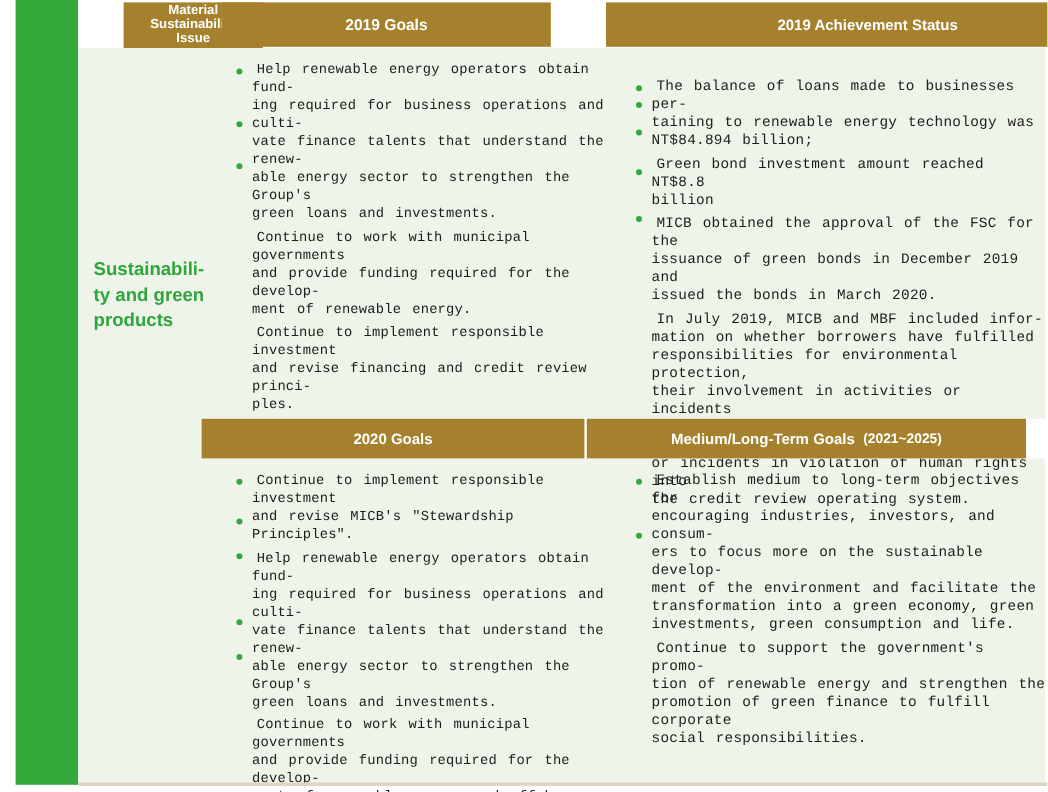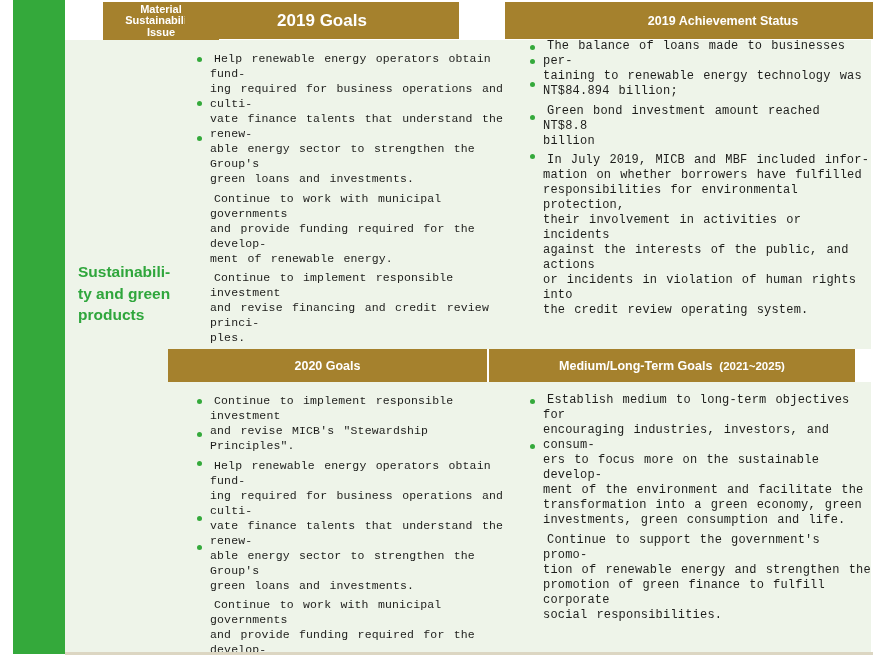--- a/index.html
+++ b/index.html
@@ -11,38 +11,38 @@
     background:var(--accent-green,#34a93b); }
   .body-bg { position:absolute; left:65px; top:40px; width:806px; height:612px;
     background:var(--body-bg,#eef4e9); }
   .bottom-line { position:absolute; left:65px; top:652px; width:808px; height:3px;
     background:var(--bottom-line,#dcd6c2); }
 
   .hcell { position:absolute; background:var(--header-gold,#a5812d); color:#ffffff;
     display:flex; align-items:center; justify-content:center; font-weight:bold; }
   .h-issue { left:67px; top:2px; width:116px; height:38px; font-size:11px;
     line-height:11.5px; text-align:center; white-space:pre-line;margin-left:36px; }
-  .h-g2019 { left:185px; top:2px; width:274px; height:37px; font-size:17px; }
+  .h-g2019 { left:185px; top:2px; width:274px; height:37px; font-size:13px; }
   .h-a2019 { left:505px; top:2px; width:436px; height:37px; font-size:12.5px; }
   .row2-underlay { position:absolute; left:168px; top:349px; width:721px; height:33px;
     background:#ffffff; }
   .h-g2020 { left:0; top:0; width:319px; height:33px; font-size:12.5px; }
   .h-ml { left:321px; top:0; width:366px; height:33px; font-size:12.5px; }
   .h-ml .period { font-size:11.5px; margin-left:7px; }
 
   .row-label { position:absolute; left:78px; top:214px; width:112px;
     font-weight:bold; font-size:15.5px; line-height:21.5px;
-    color:var(--label-green,#2fa63c); white-space:pre-line;margin-top:47px; }
+    color:var(--label-green,#2fa63c); white-space:pre-line; }
 
   .cell { position:absolute; box-sizing:border-box; padding:11px 0 0 14px;font-family:Liberation Mono, monospace; }
   .cell p { margin:0 0 4.6px 0; white-space:pre-line; text-indent:4px; }
   .cell-left  { font-size:11.5px; line-height:15px; letter-spacing:0.15px; word-spacing:2.2px; }
   .cell-right { font-size:12px;   line-height:15px; letter-spacing:0.2px;  word-spacing:1.6px; }
   .c-g2019 { left:196px; top:40px;  width:308px; }
-  .c-a2019 { left:529px; top:28px;  width:342px; }
+  .c-a2019 { left:529px; top:54px;  width:342px; }
   .c-g2020 { left:196px; top:382px; width:308px; }
   .c-ml    { left:529px; top:382px; width:342px; }
 
   .dot { position:absolute; left:1px; width:5px; height:5px; border-radius:50%;
     background:var(--accent-green,#34a93b); }
 </style>
 </head>
 <body>
 
 <div class="page">
@@ -87,20 +87,23 @@
     <span class="dot" style="top:17px"></span>
     <span class="dot" style="top:31px"></span>
     <span class="dot" style="top:54px"></span>
     <span class="dot" style="top:87px"></span>
     <span class="dot" style="top:126px"></span>
     <p>The balance of loans made to businesses per-
 taining to renewable energy technology was
 NT$84.894 billion;</p>
     <p>Green bond investment amount reached NT$8.8
 billion</p>
+    <p>MICB obtained the approval of the FSC for the
+issuance of green bonds in December 2019 and
+issued the bonds in March 2020.</p>
     <p>In July 2019, MICB and MBF included infor-
 mation on whether borrowers have fulfilled
 responsibilities for environmental protection,
 their involvement in activities or incidents
 against the interests of the public, and actions
 or incidents in violation of human rights into
 the credit review operating system.</p>
   </div>
 
   <div class="row2-underlay">

